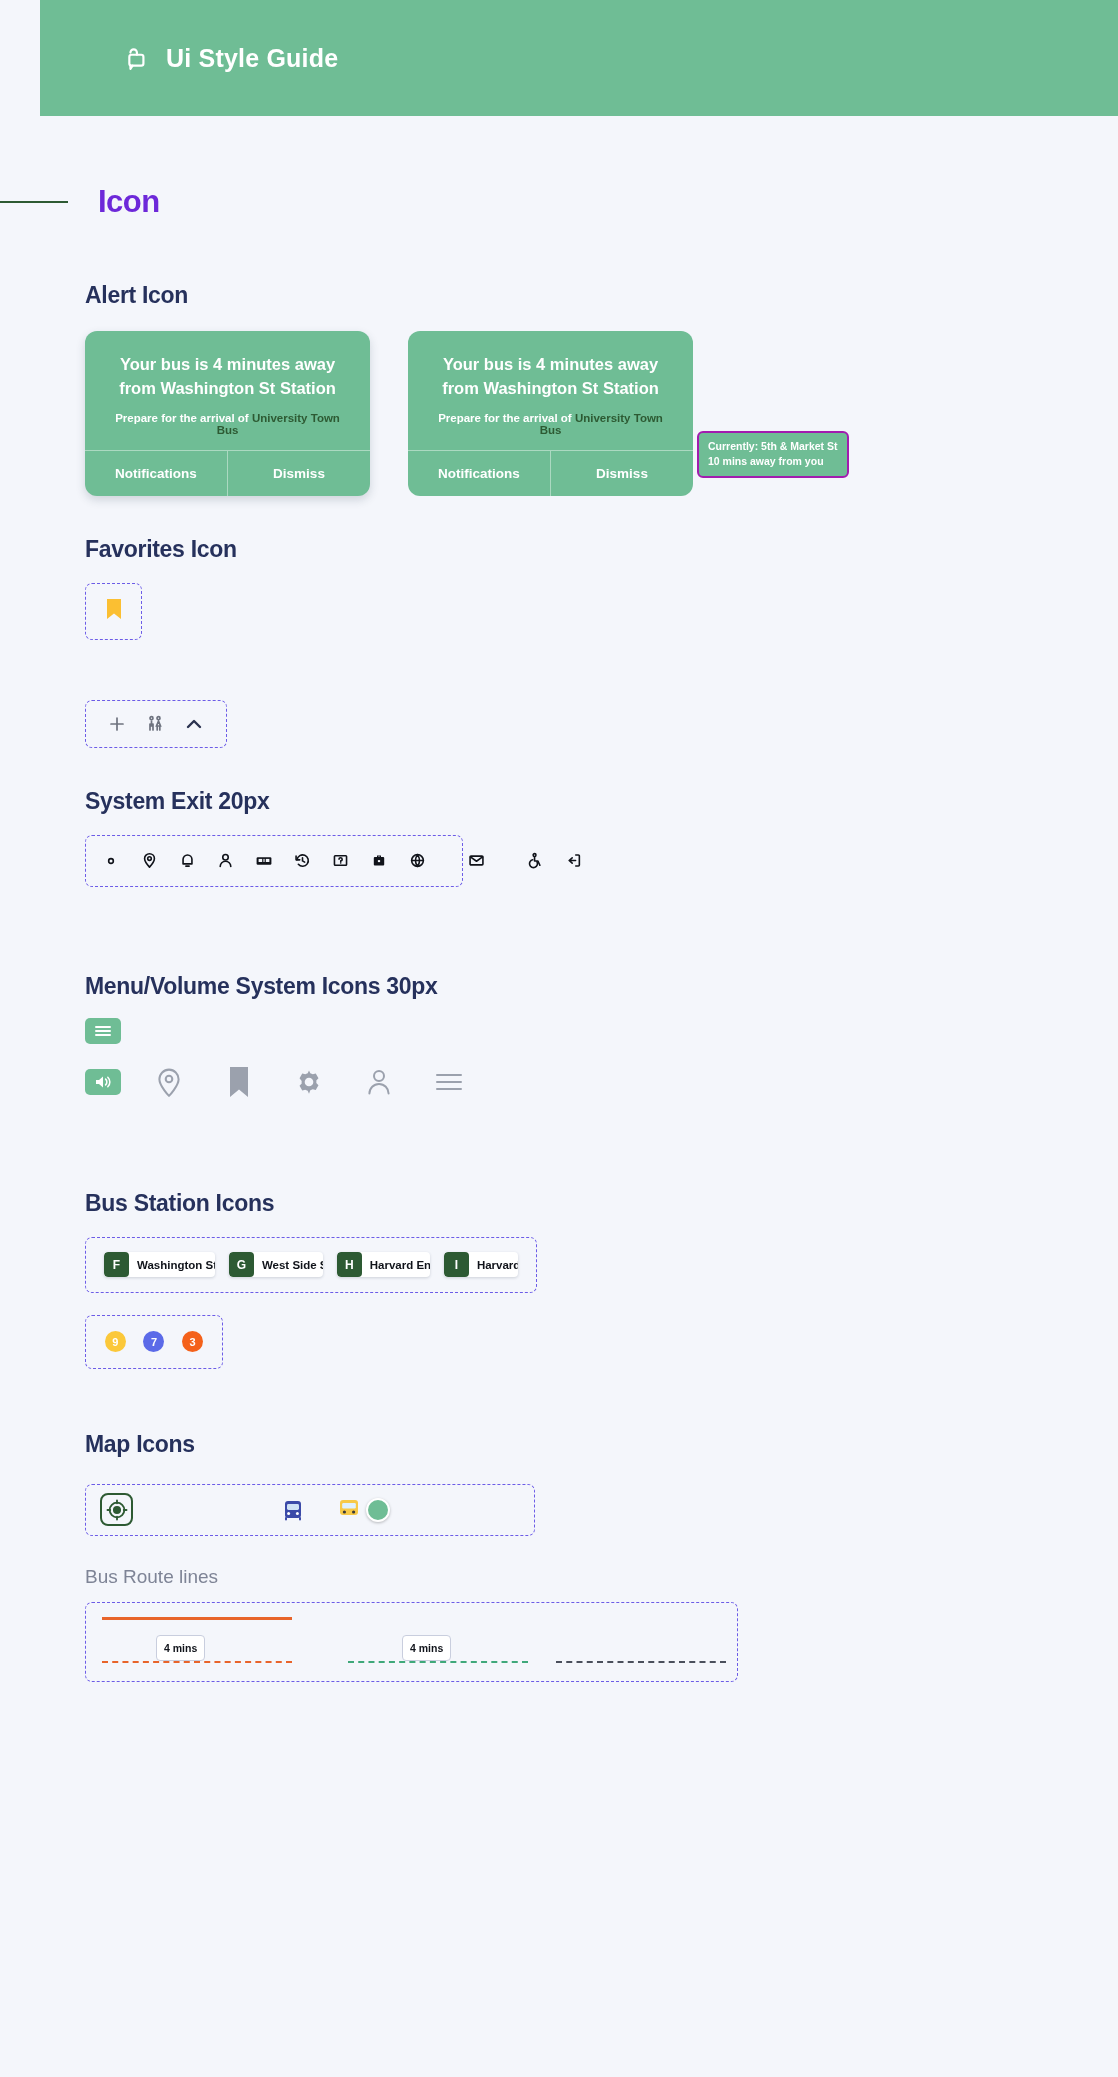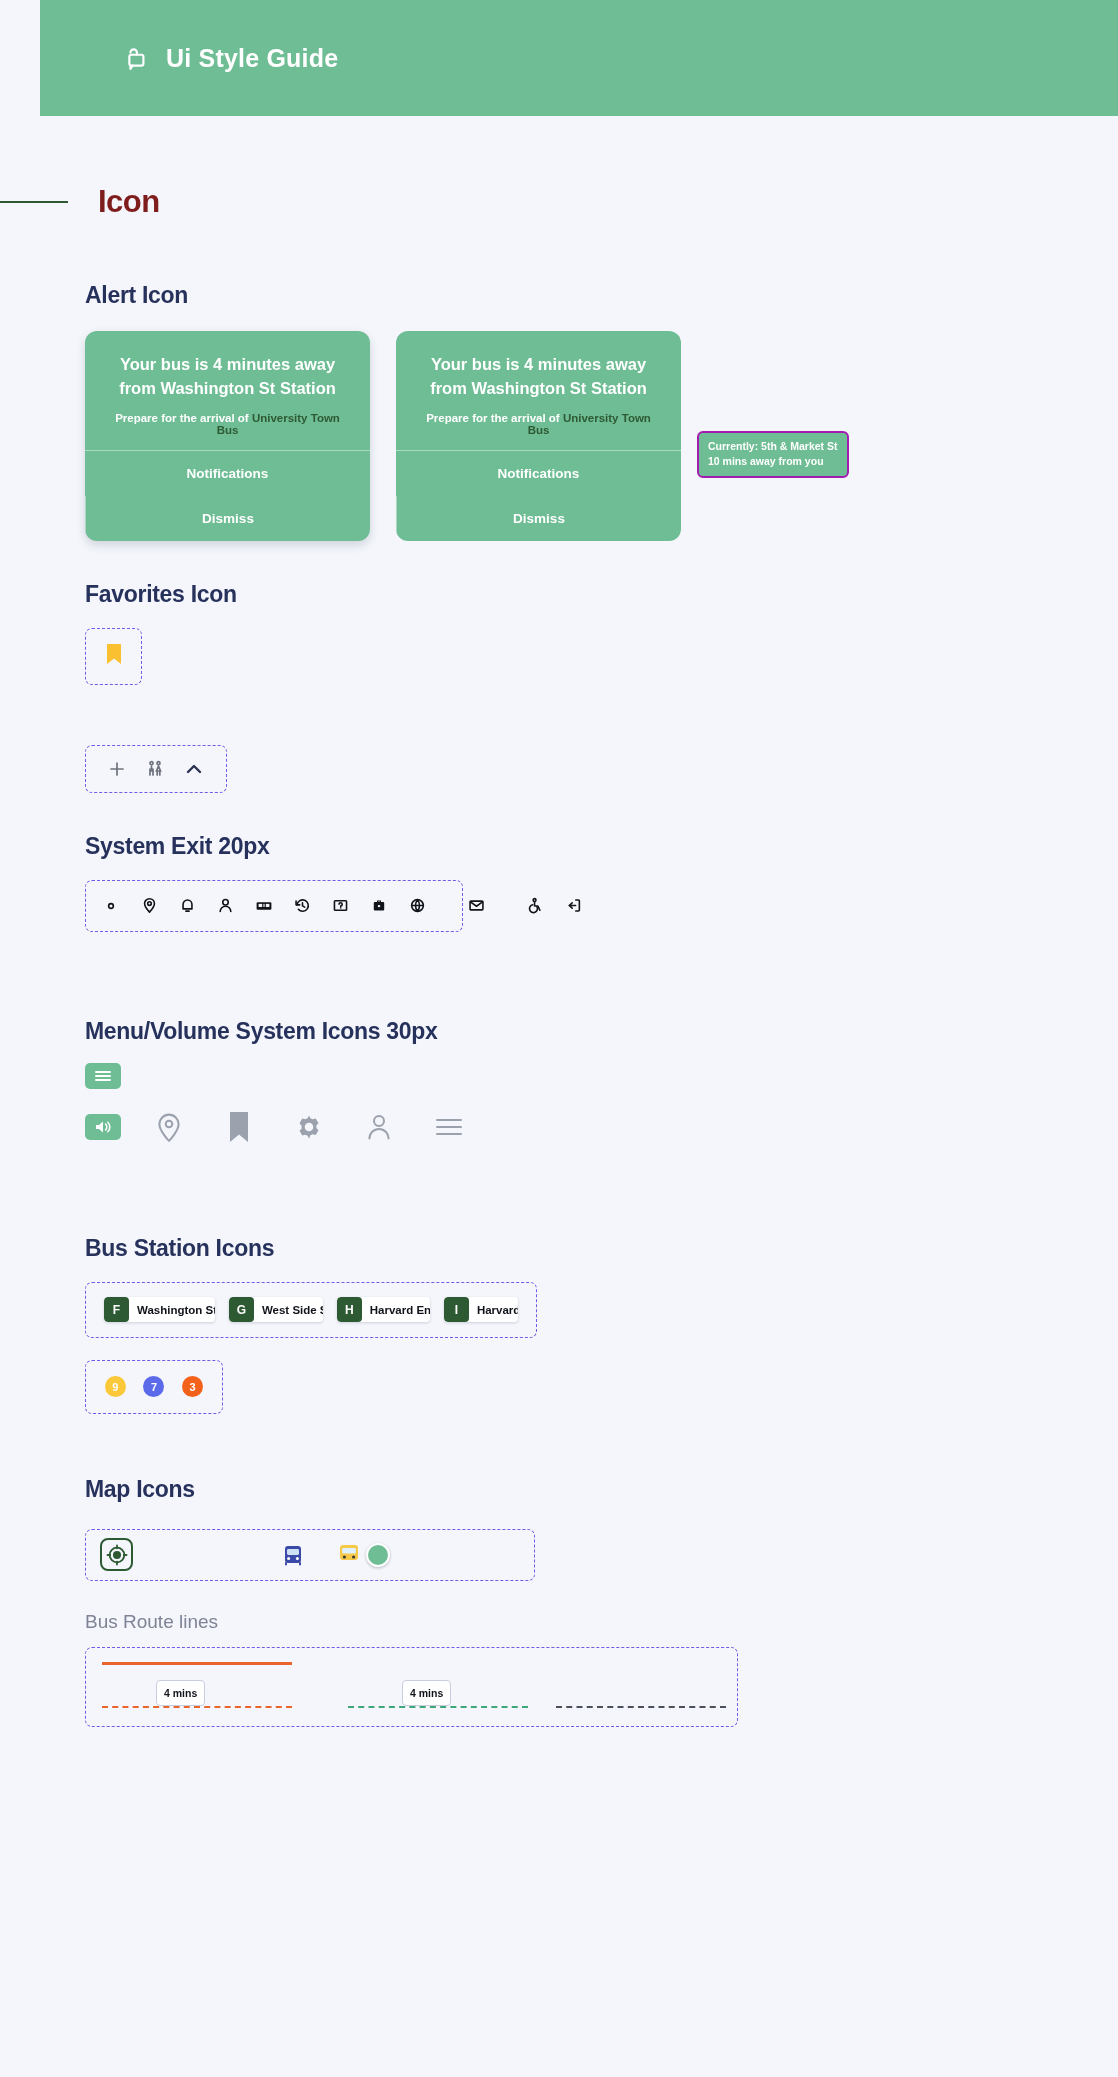--- a/index.html
+++ b/index.html
@@ -36,38 +36,38 @@
   }
   .title-rule {
     width: 68px;
     height: 2px;
     background: #2d5a33;
     margin-right: 30px;
   }
   .page-title {
     font-size: 31px;
     font-weight: bold;
-    color: #7f1d1d;
+    color: #6d28d9;
     letter-spacing: -0.5px;
   }
 
   
   .section-title {
     font-size: 23px;
     font-weight: bold;
     color: #26315c;
     letter-spacing: -0.3px;
   }
   .wrap { padding-left: 85px; }
 
   
   .alerts-row {
     display: flex;
     align-items: flex-start;
-    gap: 26px;
+    gap: 38px;
     margin-top: 22px;
     position: relative;
   }
   .alert-card {
     width: 285px;
     background: #6fbd95;
     border-radius: 12px;
     overflow: hidden;
     color: #fff;
   }
@@ -85,21 +85,20 @@
   .alert-sub {
     margin-top: 11px;
     font-size: 11.5px;
     font-weight: bold;
     color: #ffffff;
   }
   .alert-sub .bus-name { color: #2d5a33; }
   .alert-actions {
     display: flex;
     border-top: 1px solid rgba(255,255,255,.42);
-    flex-direction: column;
   }
   .alert-btn {
     flex: 1;
     text-align: center;
     padding: 15px 4px;
     font-size: 13.5px;
     font-weight: bold;
     color: #ffffff;
     cursor: pointer;
   }

